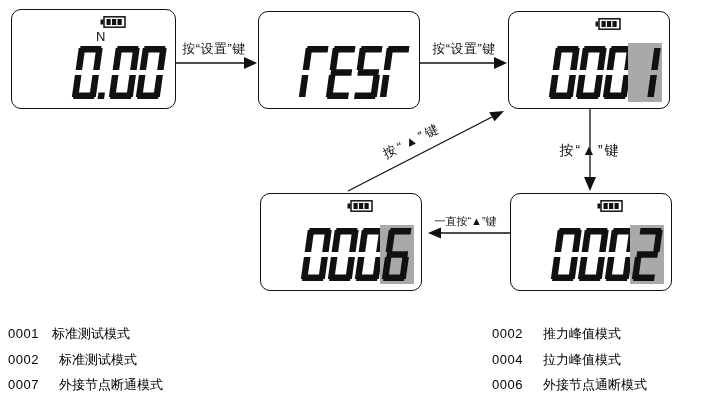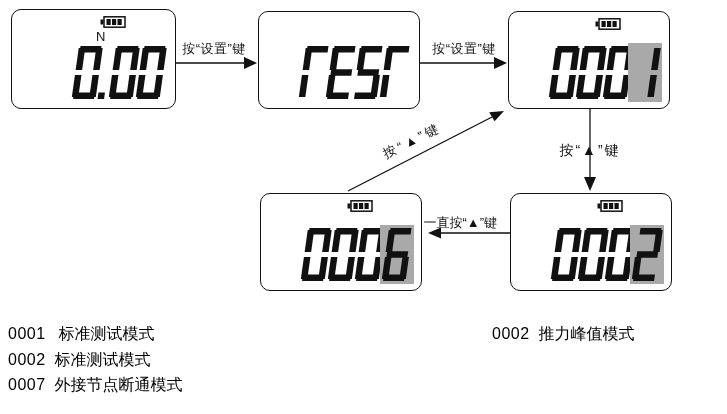--- a/index.html
+++ b/index.html
@@ -19,26 +19,26 @@
   .battery{position:absolute;left:calc(50% + 6px);top:6px;}
   .unit{position:absolute;left:84px;top:19px;font-size:13px;color:#111;}
   .display{position:absolute;right:6px;bottom:6px;line-height:0;}
   .arrow-label{
     position:absolute;font-size:13px;color:#111;white-space:nowrap;text-align:center;
   }
   #lbl-set1{left:170px;top:40px;width:88px;letter-spacing:0.5px;}
   #lbl-set2{left:419px;top:40px;width:90px;letter-spacing:0.5px;}
   #lbl-up-v{left:540px;top:142px;width:100px;font-size:14px;letter-spacing:2px;}
   #lbl-up-d{left:412px;top:141px;transform:translate(-50%,-50%) rotate(-26.5deg);letter-spacing:3px;}
-  #lbl-hold{left:412px;top:214px;width:85px;font-size:13px;text-align:right;}
-  .legend{position:absolute;top:321px;font-size:16px;line-height:25.5px;color:#000;}
+  #lbl-hold{left:423px;top:214px;width:85px;font-size:11px;}
+  .legend{position:absolute;top:321px;font-size:13px;line-height:25.5px;color:#000;}
   .legend.left{left:8px;}
   .legend.right{left:492px;}
   .legend-row{white-space:nowrap;}
-  .legend-row .code{margin-right:9px;letter-spacing:0.5px;}
+  .legend-row .code{margin-right:20px;letter-spacing:0.5px;}
   .legend.left .legend-row:first-child .code{margin-right:13px;}
 </style>
 </head>
 <body>
 
 <div class="canvas">
 
   <svg class="arrows" viewBox="0 0 727 414" stroke="#111" stroke-width="1.3" fill="#111">
     <g>
       <line x1="176" y1="63" x2="249" y2="63"></line>
@@ -275,15 +275,21 @@
       <span class="code">0002</span><span>标准测试模式</span>
     </div>
     <div class="legend-row">
       <span class="code">0007</span><span>外接节点断通模式</span>
     </div>
   </div>
   <div class="legend right">
     <div class="legend-row">
       <span class="code">0002</span><span>推力峰值模式</span>
     </div>
+    <div class="legend-row">
+      <span class="code">0004</span><span>拉力峰值模式</span>
+    </div>
+    <div class="legend-row">
+      <span class="code">0006</span><span>外接节点通断模式</span>
+    </div>
   </div>
 
 </div>
 
 </body></html>

